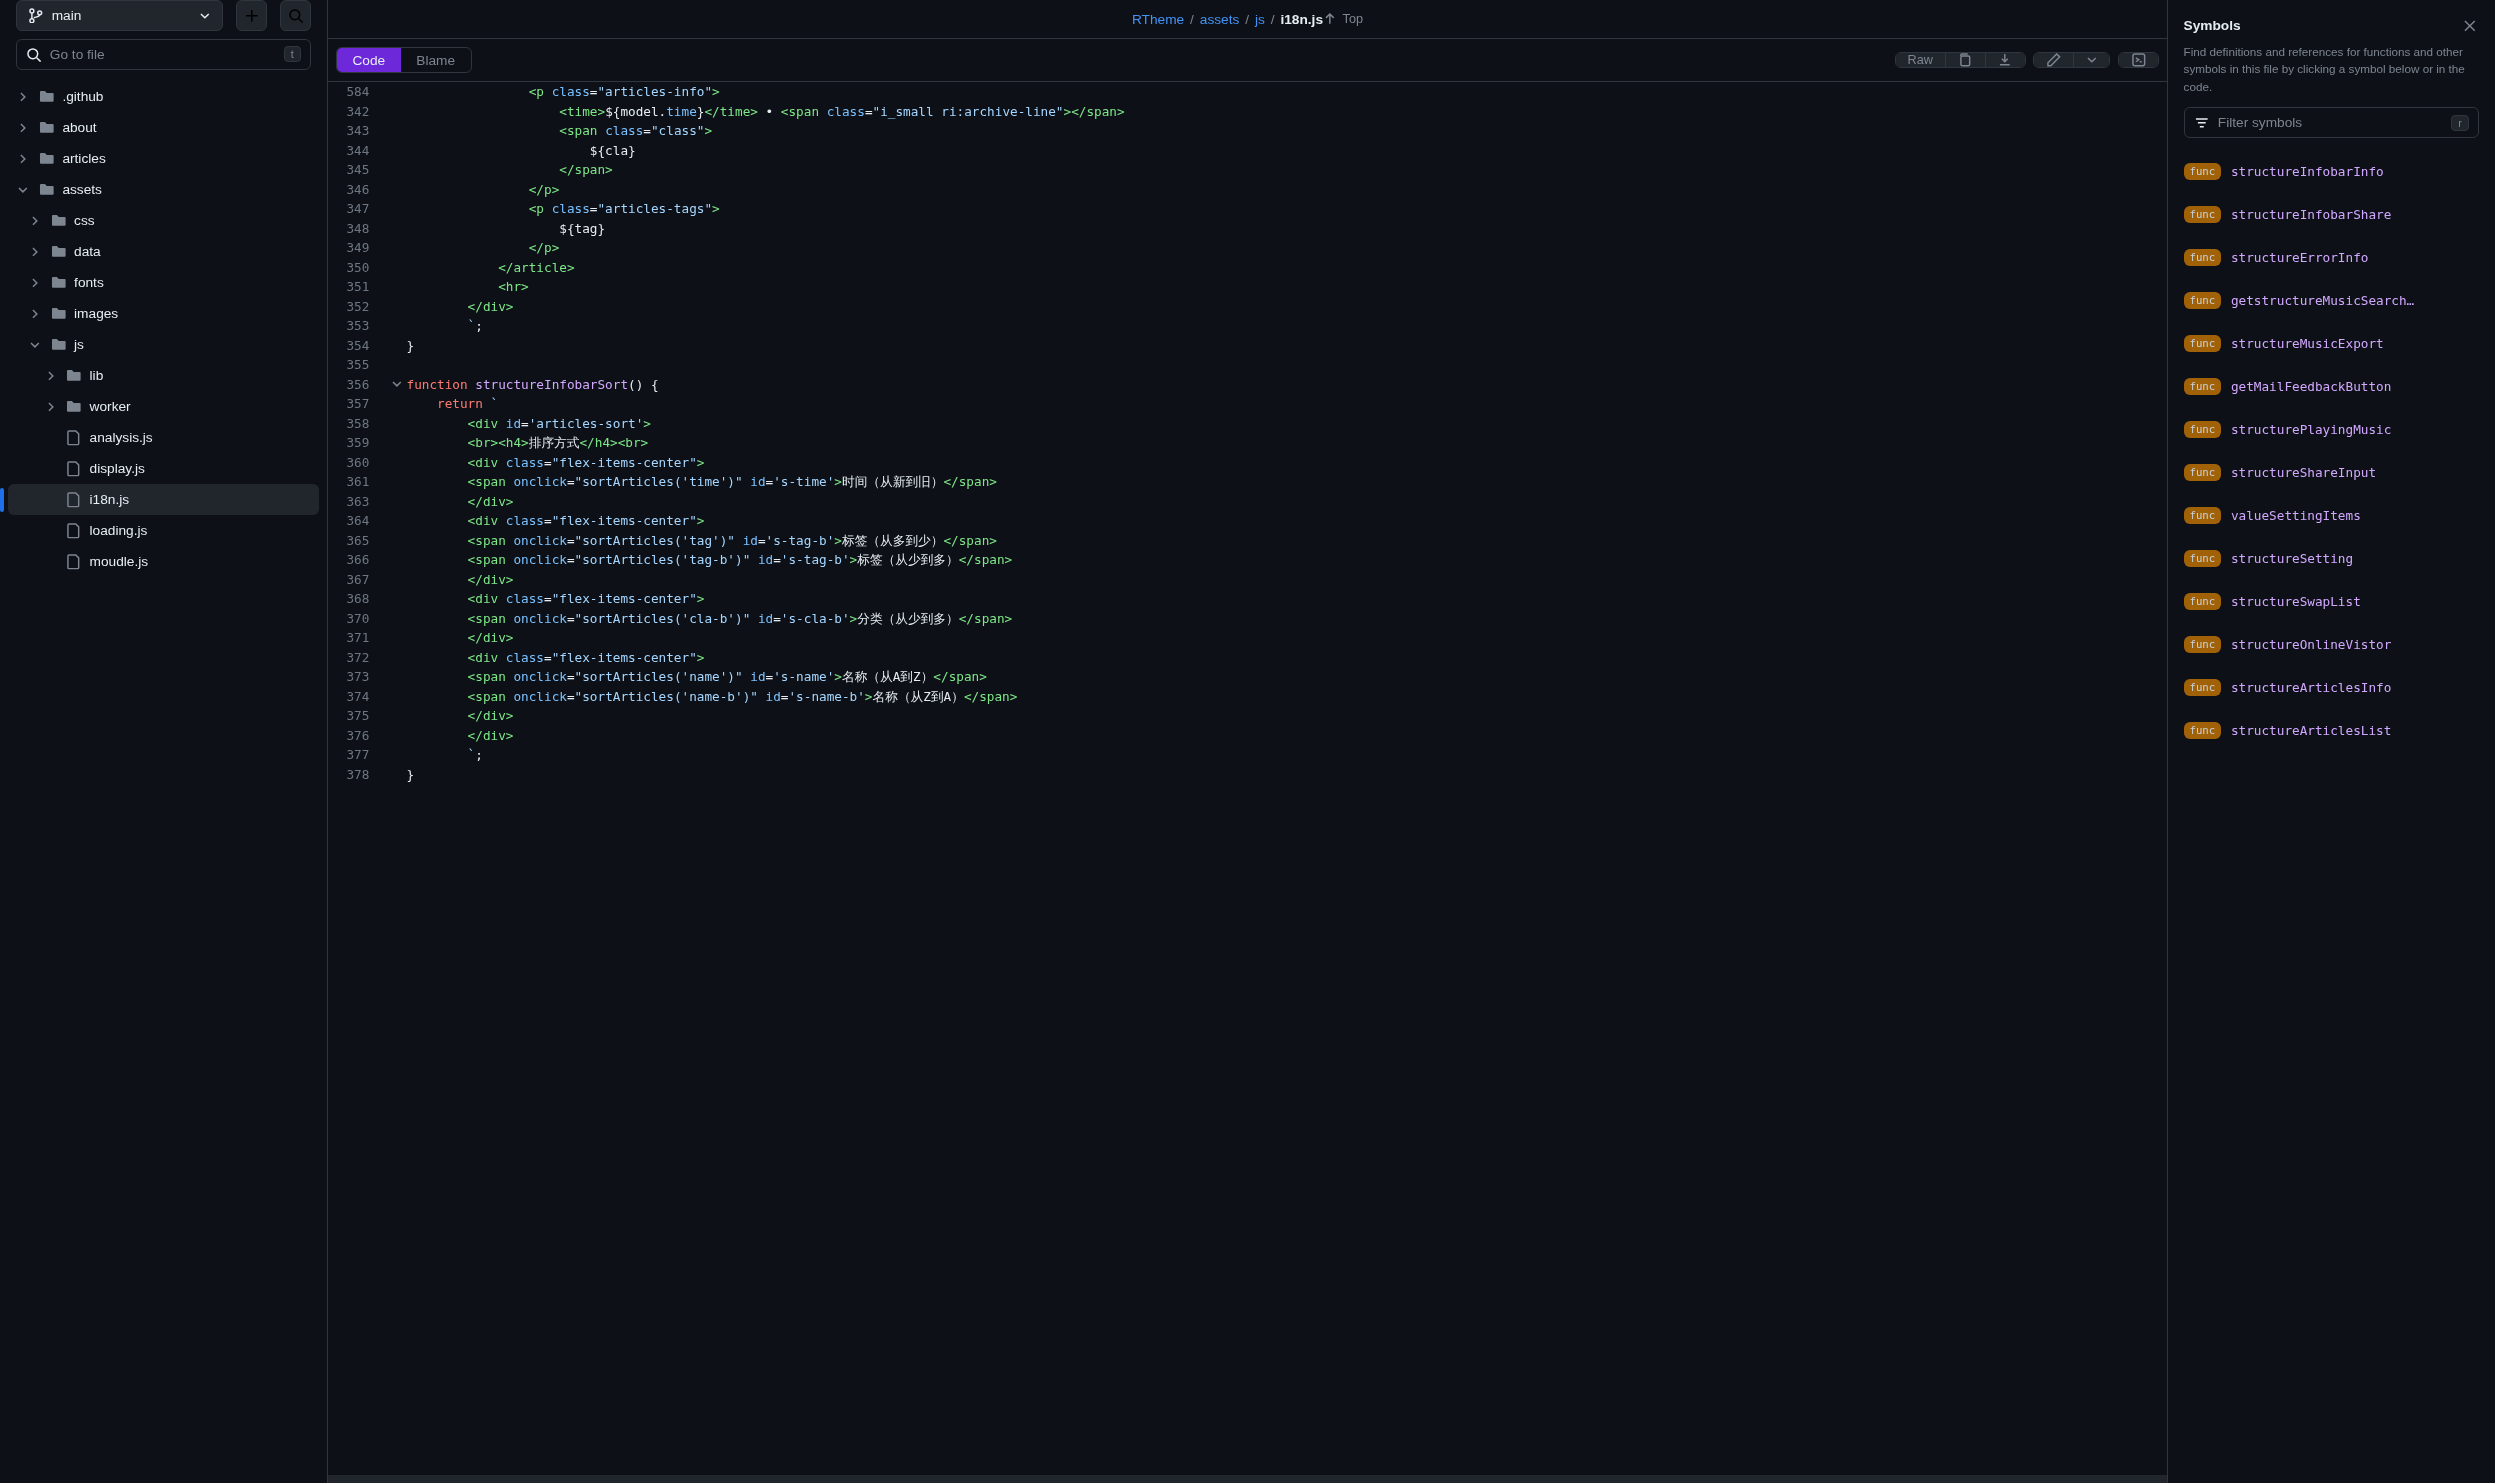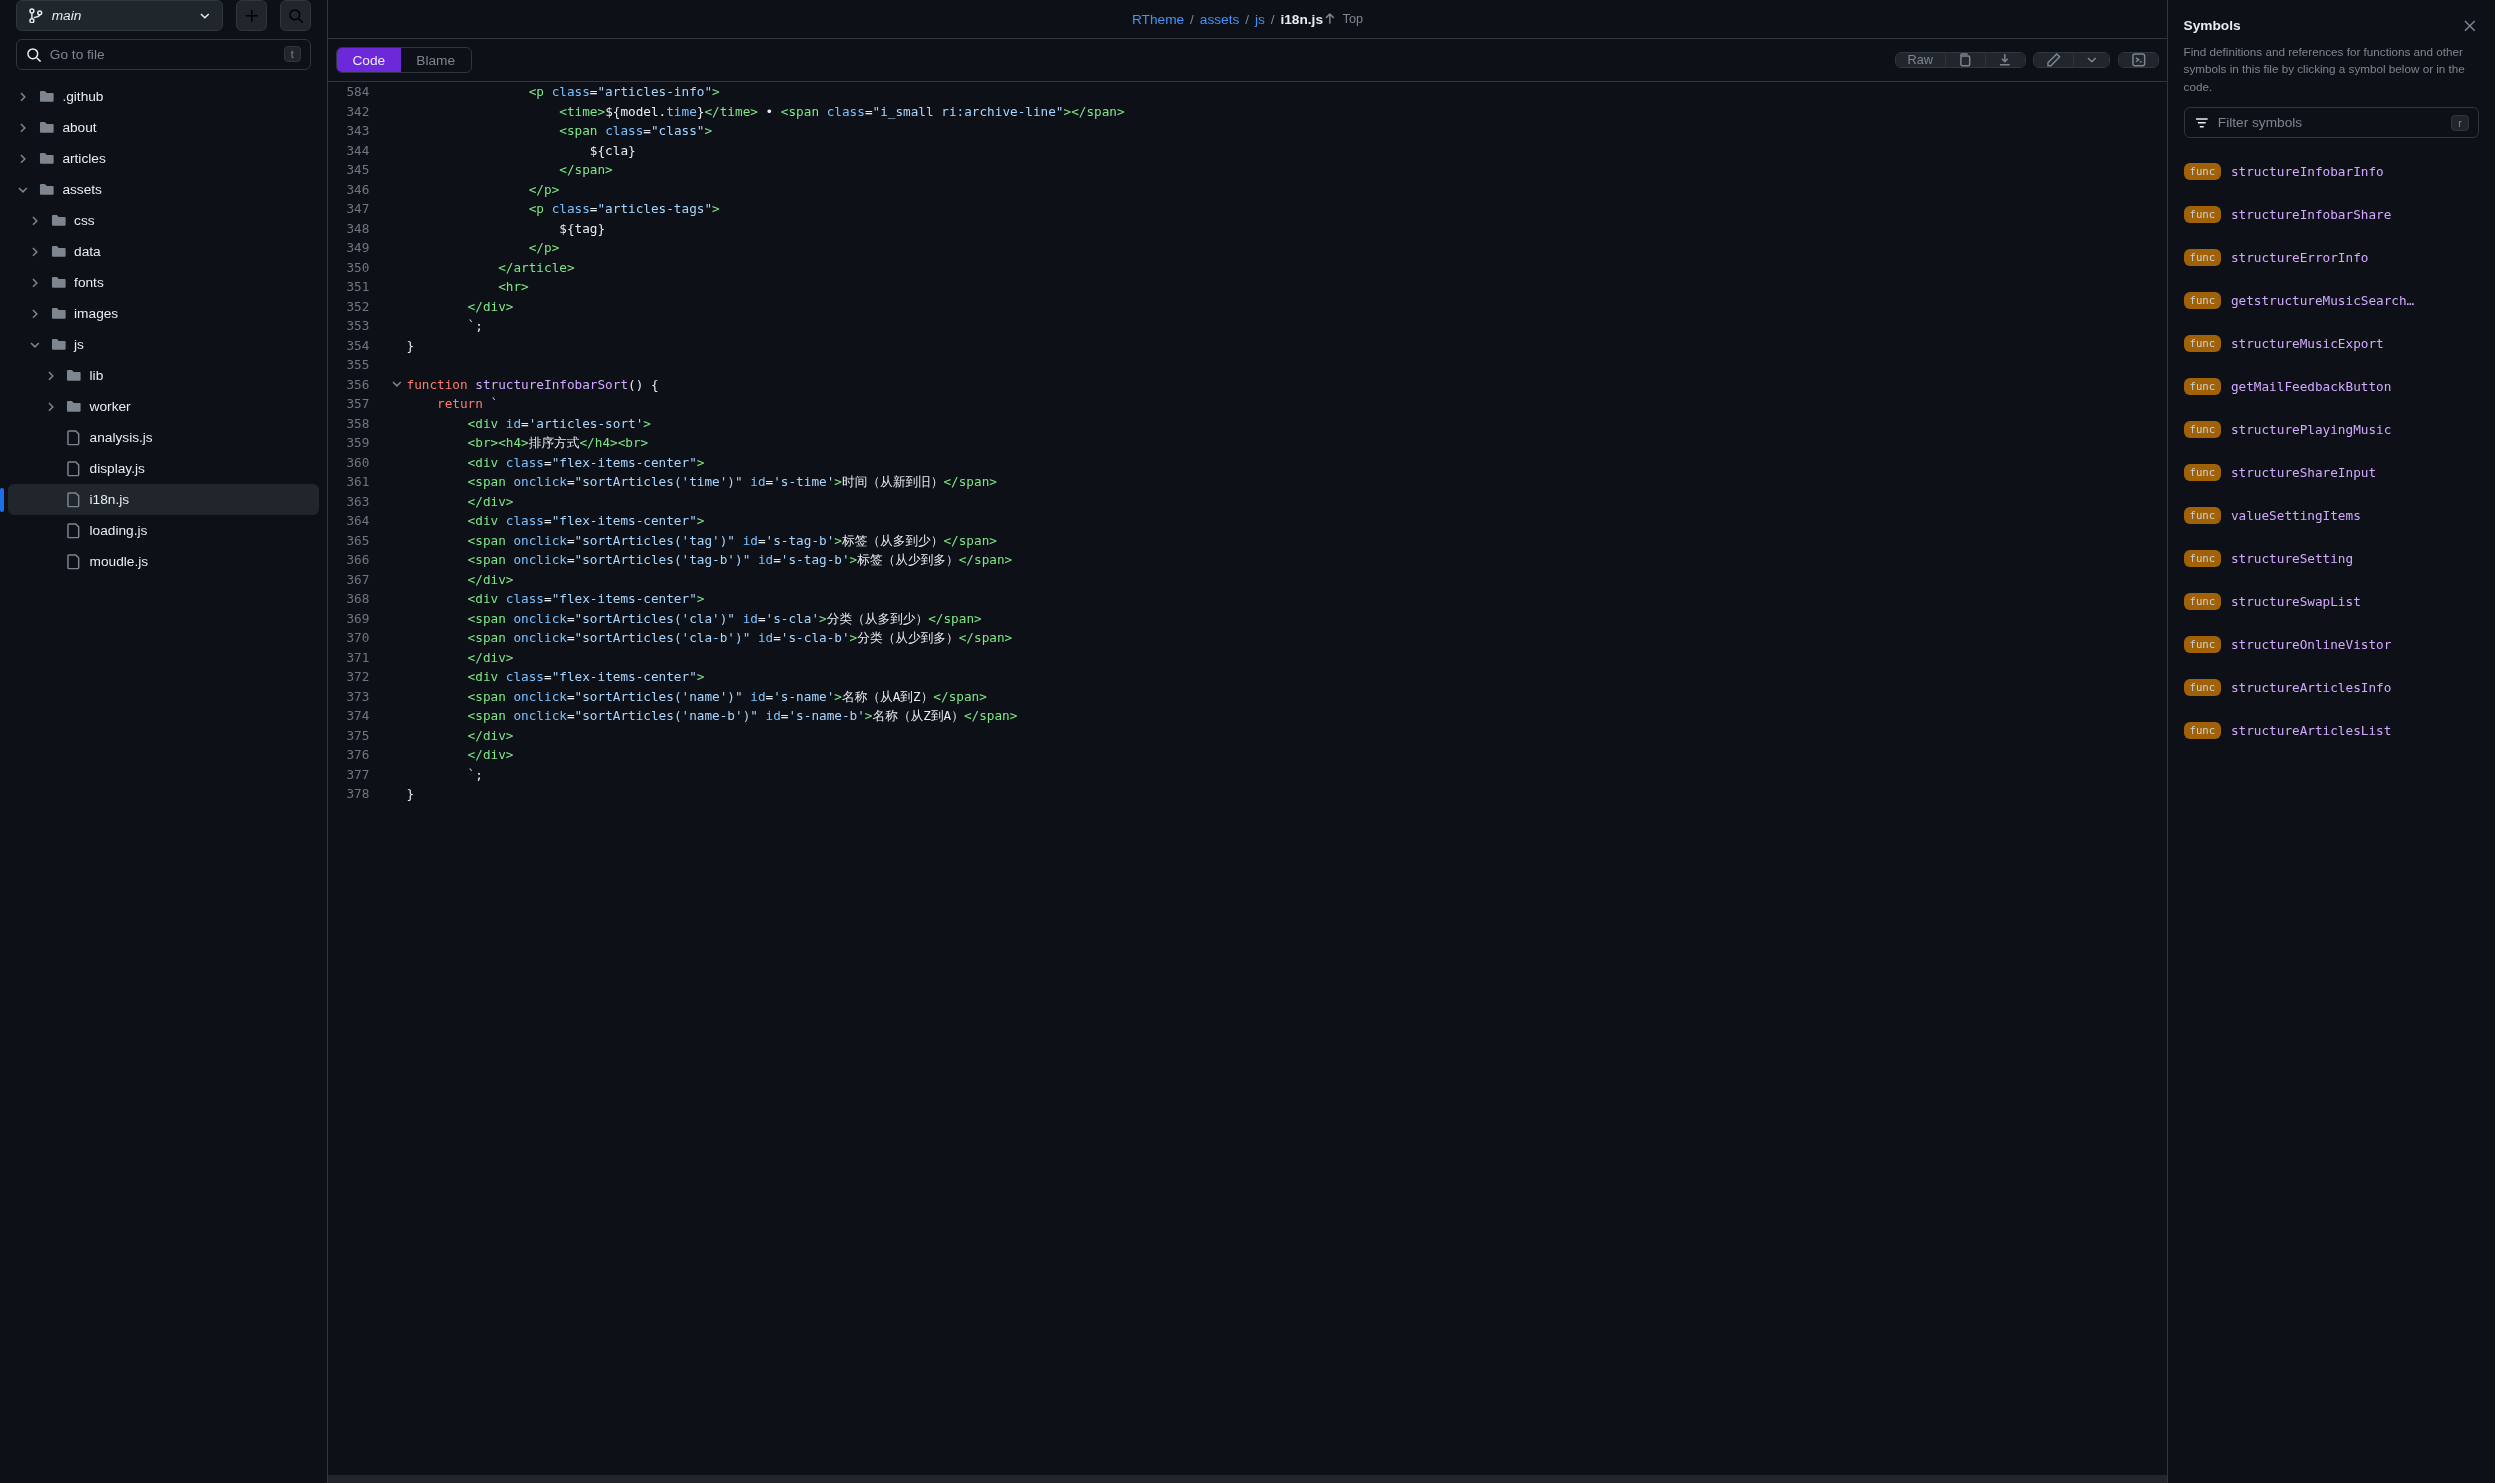--- a/index.html
+++ b/index.html
@@ -37,21 +37,20 @@
   display: flex;
   align-items: center;
   justify-content: center;
   cursor: pointer;
 }
 .sidebar-title { font-size: 14.6px; font-weight: 600; }
 .sidebar-controls {
   padding: 0 15.6px 7.8px;
   display: flex;
   gap: 13px;
-  font-style: italic;
 }
 .branch-select {
   flex: 1;
   background: #21262d;
   border: 1px solid #30363d;
   border-radius: 5.9px;
   height: 31px;
   display: flex;
   align-items: center;
   padding: 0 11.7px;
@@ -766,25 +765,20 @@
           <div class="lineno">367</div>
           <div class="fold-col"></div>
           <div class="code-content">        <span class="tok-tag">&lt;/div&gt;</span></div>
         </div>
         <div class="code-line">
           <div class="lineno">368</div>
           <div class="fold-col"></div>
           <div class="code-content">        <span class="tok-tag">&lt;div</span> <span class="tok-attr">class</span>=<span class="tok-str">"flex-items-center"</span><span class="tok-tag">&gt;</span></div>
         </div>
         <div class="code-line">
-          <div class="lineno">369</div>
-          <div class="fold-col"></div>
-          <div class="code-content">        <span class="tok-tag">&lt;span</span> <span class="tok-attr">onclick</span>=<span class="tok-str">"sortArticles('cla')"</span> <span class="tok-attr">id</span>=<span class="tok-str">'s-cla'</span><span class="tok-tag">&gt;</span>分类（从多到少）<span class="tok-tag">&lt;/span&gt;</span></div>
-        </div>
-        <div class="code-line">
           <div class="lineno">370</div>
           <div class="fold-col"></div>
           <div class="code-content">        <span class="tok-tag">&lt;span</span> <span class="tok-attr">onclick</span>=<span class="tok-str">"sortArticles('cla-b')"</span> <span class="tok-attr">id</span>=<span class="tok-str">'s-cla-b'</span><span class="tok-tag">&gt;</span>分类（从少到多）<span class="tok-tag">&lt;/span&gt;</span></div>
         </div>
         <div class="code-line">
           <div class="lineno">371</div>
           <div class="fold-col"></div>
           <div class="code-content">        <span class="tok-tag">&lt;/div&gt;</span></div>
         </div>
         <div class="code-line">

